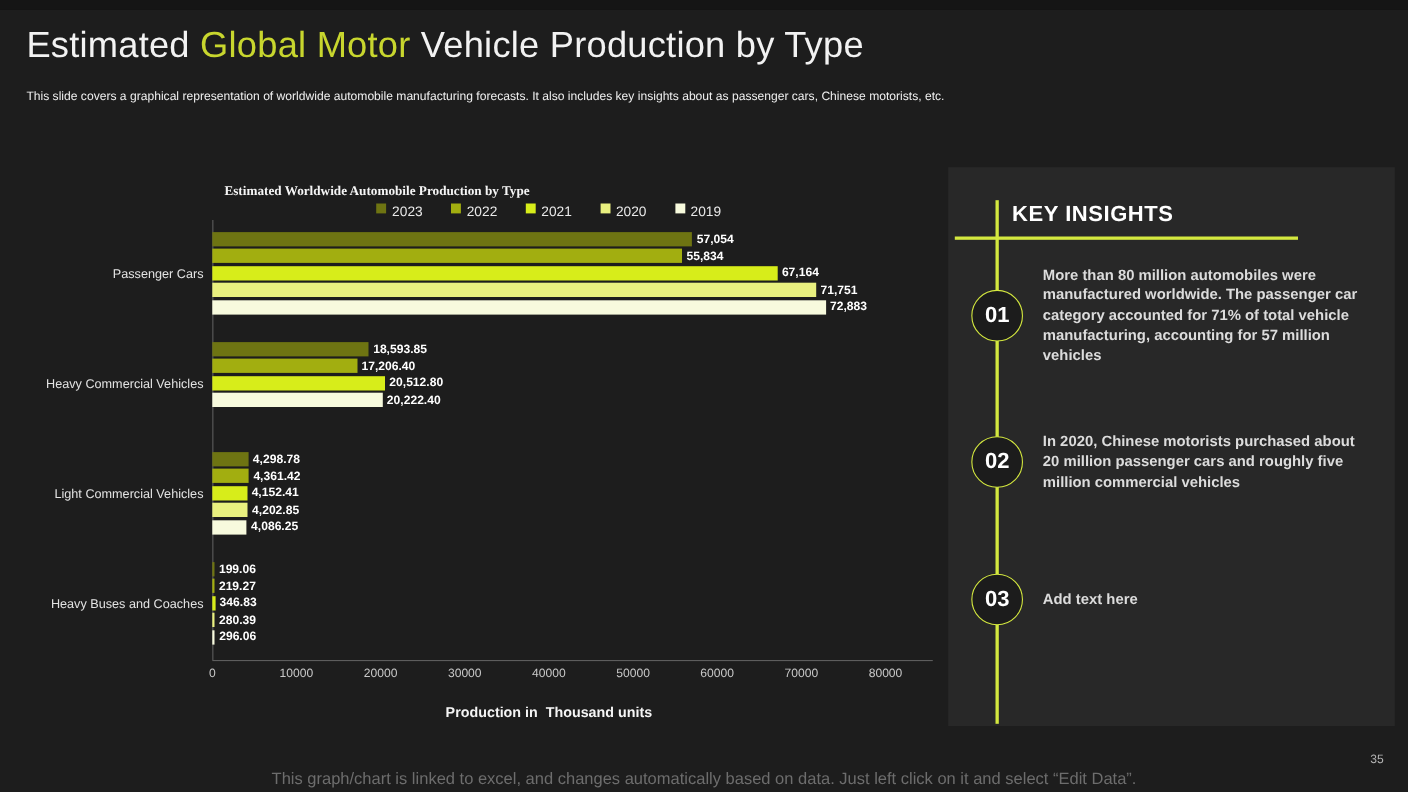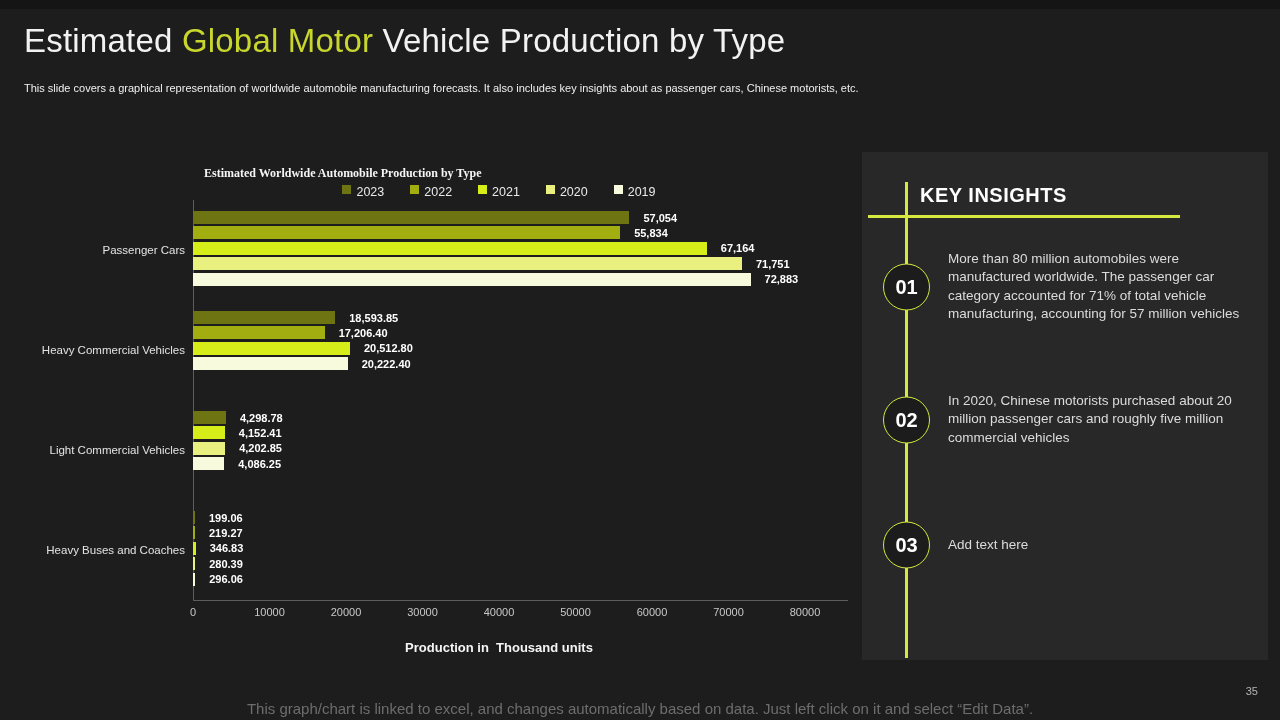--- a/index.html
+++ b/index.html
@@ -24,37 +24,37 @@
 
   .cat-labels { position:absolute; left:18px; top:200px; width:167px; height:400px; }
   .cat-label { height:100px; display:flex; align-items:center; justify-content:flex-end; text-align:right; font-size:11.5px; color:#e3e3e3; }
 
   .plot { position:absolute; left:193px; top:200px; width:612px; height:400px; }
   .axis-v { position:absolute; left:193px; top:200px; width:1px; height:400px; background:#5d5d5d; }
   .axis-h { position:absolute; left:193px; top:600px; width:655px; height:1px; background:#5d5d5d; }
   .bar-group { height:100px; padding-top:11px; }
   .bar-row { height:13px; margin-bottom:2.4px; display:flex; align-items:center; }
   .bar { height:100%; min-width:2px; flex:none; }
-  .bar-value { margin-left:14px; font-size:11px; font-weight:700; color:#ffffff; white-space:nowrap; }
+  .bar-value { margin-left:4px; font-size:11px; font-weight:700; color:#ffffff; white-space:nowrap; }
 
   .x-ticks { position:absolute; left:193px; top:606px; width:612px; height:14px; }
   .x-tick { position:absolute; transform:translateX(-50%); font-size:11px; color:#c8c8c8; }
   .x-label { position:absolute; left:193px; top:640px; width:612px; text-align:center; font-size:13px; font-weight:700; color:#f5f5f5; white-space:pre; }
 
   
   .panel { position:absolute; left:862px; top:152px; width:406px; height:508px; background:#282828; }
   .panel-vline { position:absolute; left:43px; top:30px; width:3px; height:476px; }
   .panel-hline { position:absolute; left:6px; top:63px; width:312px; height:3px; }
   .panel-heading { position:absolute; left:58px; top:32px; font-size:20px; font-weight:700; color:#ffffff; letter-spacing:0.5px; }
   .insight-circle {
     position:absolute; left:21px; width:47px; height:47px; border-radius:50%;
     background:#1c1c1c; display:flex; align-items:center; justify-content:center;
     font-size:20px; font-weight:700; color:#ffffff; transform:translateY(-50%);
   }
-  .insight-text { position:absolute; left:86px; width:300px; transform:translateY(-50%); font-size:13.5px; line-height:1.36; color:#dcdcdc; }
+  .insight-text { position:absolute; left:86px; width:300px; transform:translateY(-50%); font-size:13.5px; line-height:1.36; color:#dcdcdc;font-weight:bold; }
 
   
   .footer-note { position:absolute; left:0; top:700px; width:100%; text-align:center; font-size:15px; color:#6d6d6d; }
   .page-number { position:absolute; right:22px; top:685px; font-size:11px; color:#b5b5b5; }
 </style>
 </head>
 <body>
 
 <div class="slide">
   <div class="top-strip"></div>
@@ -132,20 +132,24 @@
         </div>
         <div class="bar-row">
           <div class="bar" style="width: 25.278%; background: rgb(247, 250, 221);"></div>
           <span class="bar-value">20,222.40</span>
         </div>
       </div>
       <div class="bar-group">
         <div class="bar-row">
           <div class="bar" style="width: 5.37348%; background: rgb(110, 116, 18);"></div>
           <span class="bar-value">4,298.78</span>
+        </div>
+        <div class="bar-row">
+          <div class="bar" style="width: 5.45177%; background: rgb(162, 174, 16);"></div>
+          <span class="bar-value">4,361.42</span>
         </div>
         <div class="bar-row">
           <div class="bar" style="width: 5.19051%; background: rgb(215, 237, 26);"></div>
           <span class="bar-value">4,152.41</span>
         </div>
         <div class="bar-row">
           <div class="bar" style="width: 5.25356%; background: rgb(233, 240, 127);"></div>
           <span class="bar-value">4,202.85</span>
         </div>
         <div class="bar-row">

